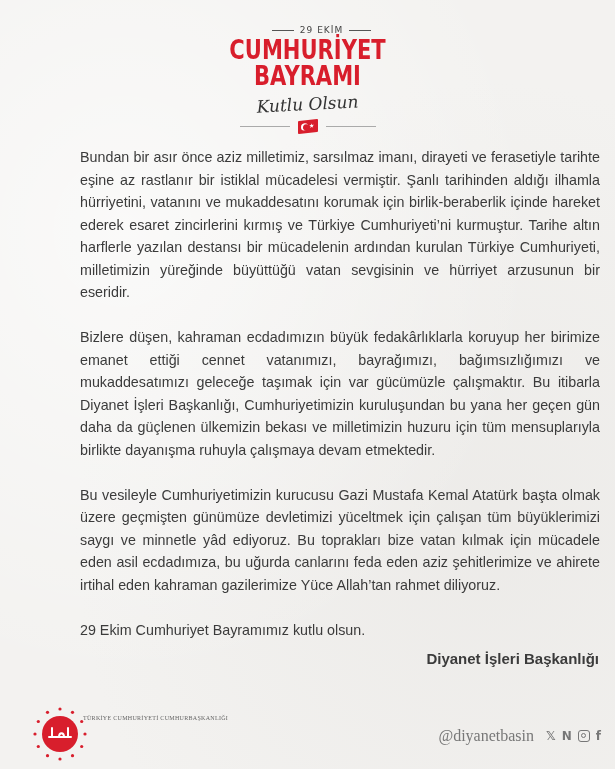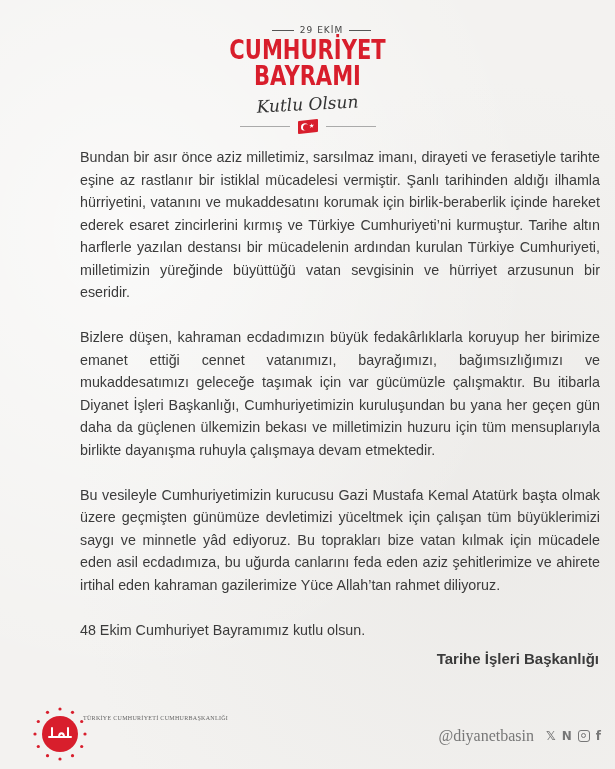--- a/index.html
+++ b/index.html
@@ -128,24 +128,24 @@
         <span class="star">★</span>
     </span>
     <span class="flag-line"></span>
   </div>
 </div>
 
 <div class="body-text">
   <p>Bundan bir asır önce aziz milletimiz, sarsılmaz imanı, dirayeti ve ferasetiyle tarihte eşine az rastlanır bir istiklal mücadelesi vermiştir. Şanlı tarihinden aldığı ilhamla hürriyetini, vatanını ve mukaddesatını korumak için birlik-beraberlik içinde hareket ederek esaret zincirlerini kırmış ve Türkiye Cumhuriyeti’ni kurmuştur. Tarihe altın harflerle yazılan destansı bir mücadelenin ardından kurulan Türkiye Cumhuriyeti, milletimizin yüreğinde büyüttüğü vatan sevgisinin ve hürriyet arzusunun bir eseridir.</p>
   <p>Bizlere düşen, kahraman ecdadımızın büyük fedakârlıklarla koruyup her birimize emanet ettiği cennet vatanımızı, bayrağımızı, bağımsızlığımızı ve mukaddesatımızı geleceğe taşımak için var gücümüzle çalışmaktır. Bu itibarla Diyanet İşleri Başkanlığı, Cumhuriyetimizin kuruluşundan bu yana her geçen gün daha da güçlenen ülkemizin bekası ve milletimizin huzuru için tüm mensuplarıyla birlikte dayanışma ruhuyla çalışmaya devam etmektedir.</p>
   <p>Bu vesileyle Cumhuriyetimizin kurucusu Gazi Mustafa Kemal Atatürk başta olmak üzere geçmişten günümüze devletimizi yüceltmek için çalışan tüm büyüklerimizi saygı ve minnetle yâd ediyoruz. Bu toprakları bize vatan kılmak için mücadele eden asil ecdadımıza, bu uğurda canlarını feda eden aziz şehitlerimize ve ahirete irtihal eden kahraman gazilerimize Yüce Allah’tan rahmet diliyoruz.</p>
-  <p>48 Ekim Cumhuriyet Bayramımız kutlu olsun.</p>
+  <p>29 Ekim Cumhuriyet Bayramımız kutlu olsun.</p>
 </div>
 
-<div class="signature">Tarihe İşleri Başkanlığı</div>
+<div class="signature">Diyanet İşleri Başkanlığı</div>
 
 <div class="footer-logo">
   <svg width="56" height="56" viewBox="0 0 56 56">
     <g fill="#d81e2c">
       <circle cx="28" cy="3" r="1.6"></circle>
         <circle cx="40.5" cy="6.3" r="1.6"></circle>
         <circle cx="49.7" cy="15.5" r="1.6"></circle>
       <circle cx="53" cy="28" r="1.6"></circle>
         <circle cx="49.7" cy="40.5" r="1.6"></circle>
         <circle cx="40.5" cy="49.7" r="1.6"></circle>

